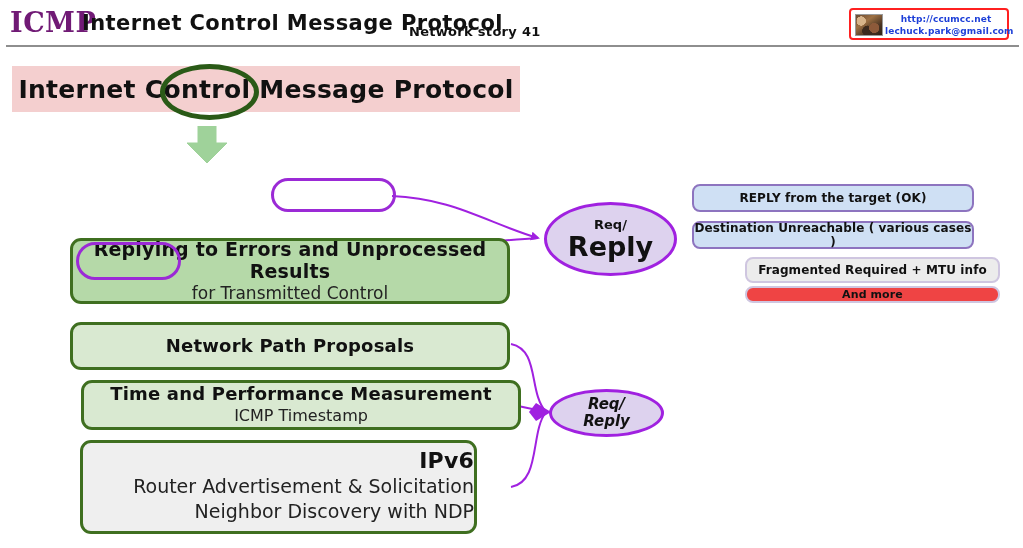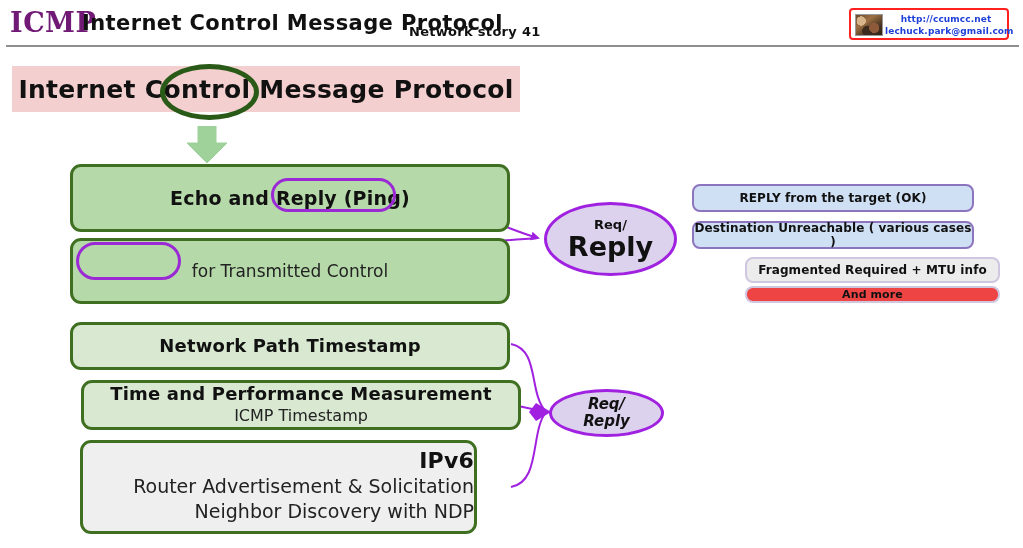--- a/index.html
+++ b/index.html
@@ -184,30 +184,28 @@
 
     <path d="M511,344 C540,350 528,392 546,412" stroke="#a021e0" stroke-width="2" fill="none"></path>
 
     <path d="M511,405 C528,407 534,410 546,412" stroke="#a021e0" stroke-width="2" fill="none"></path>
 
     <path d="M511,487 C541,482 530,432 546,412" stroke="#a021e0" stroke-width="2" fill="none"></path>
 
     <polygon points="536,403 551,412 536,421 529,412" fill="#a021e0"></polygon>
   </svg>
 
-  <div class="lbox fill-dark" id="box-echo">
-    <div class="t1">Echo and Reply (Ping)</div>
-  </div>
 
   <div class="lbox fill-dark" id="box-reply">
+    <div class="t1">Replying to Errors and Unprocessed Results</div>
     <div class="t2">for Transmitted Control</div>
   </div>
 
   <div class="lbox fill-light" id="box-path">
-    <div class="t1">Network Path Timestamp</div>
+    <div class="t1">Network Path Proposals</div>
   </div>
 
   <div class="lbox fill-light" id="box-time">
     <div class="t1">Time and Performance Measurement</div>
     <div class="t2">ICMP Timestamp</div>
   </div>
 
   <div class="lbox fill-grey" id="box-ipv6">
     <div class="t1">IPv6</div>
     <div class="t2">Router Advertisement &amp; Solicitation</div>

